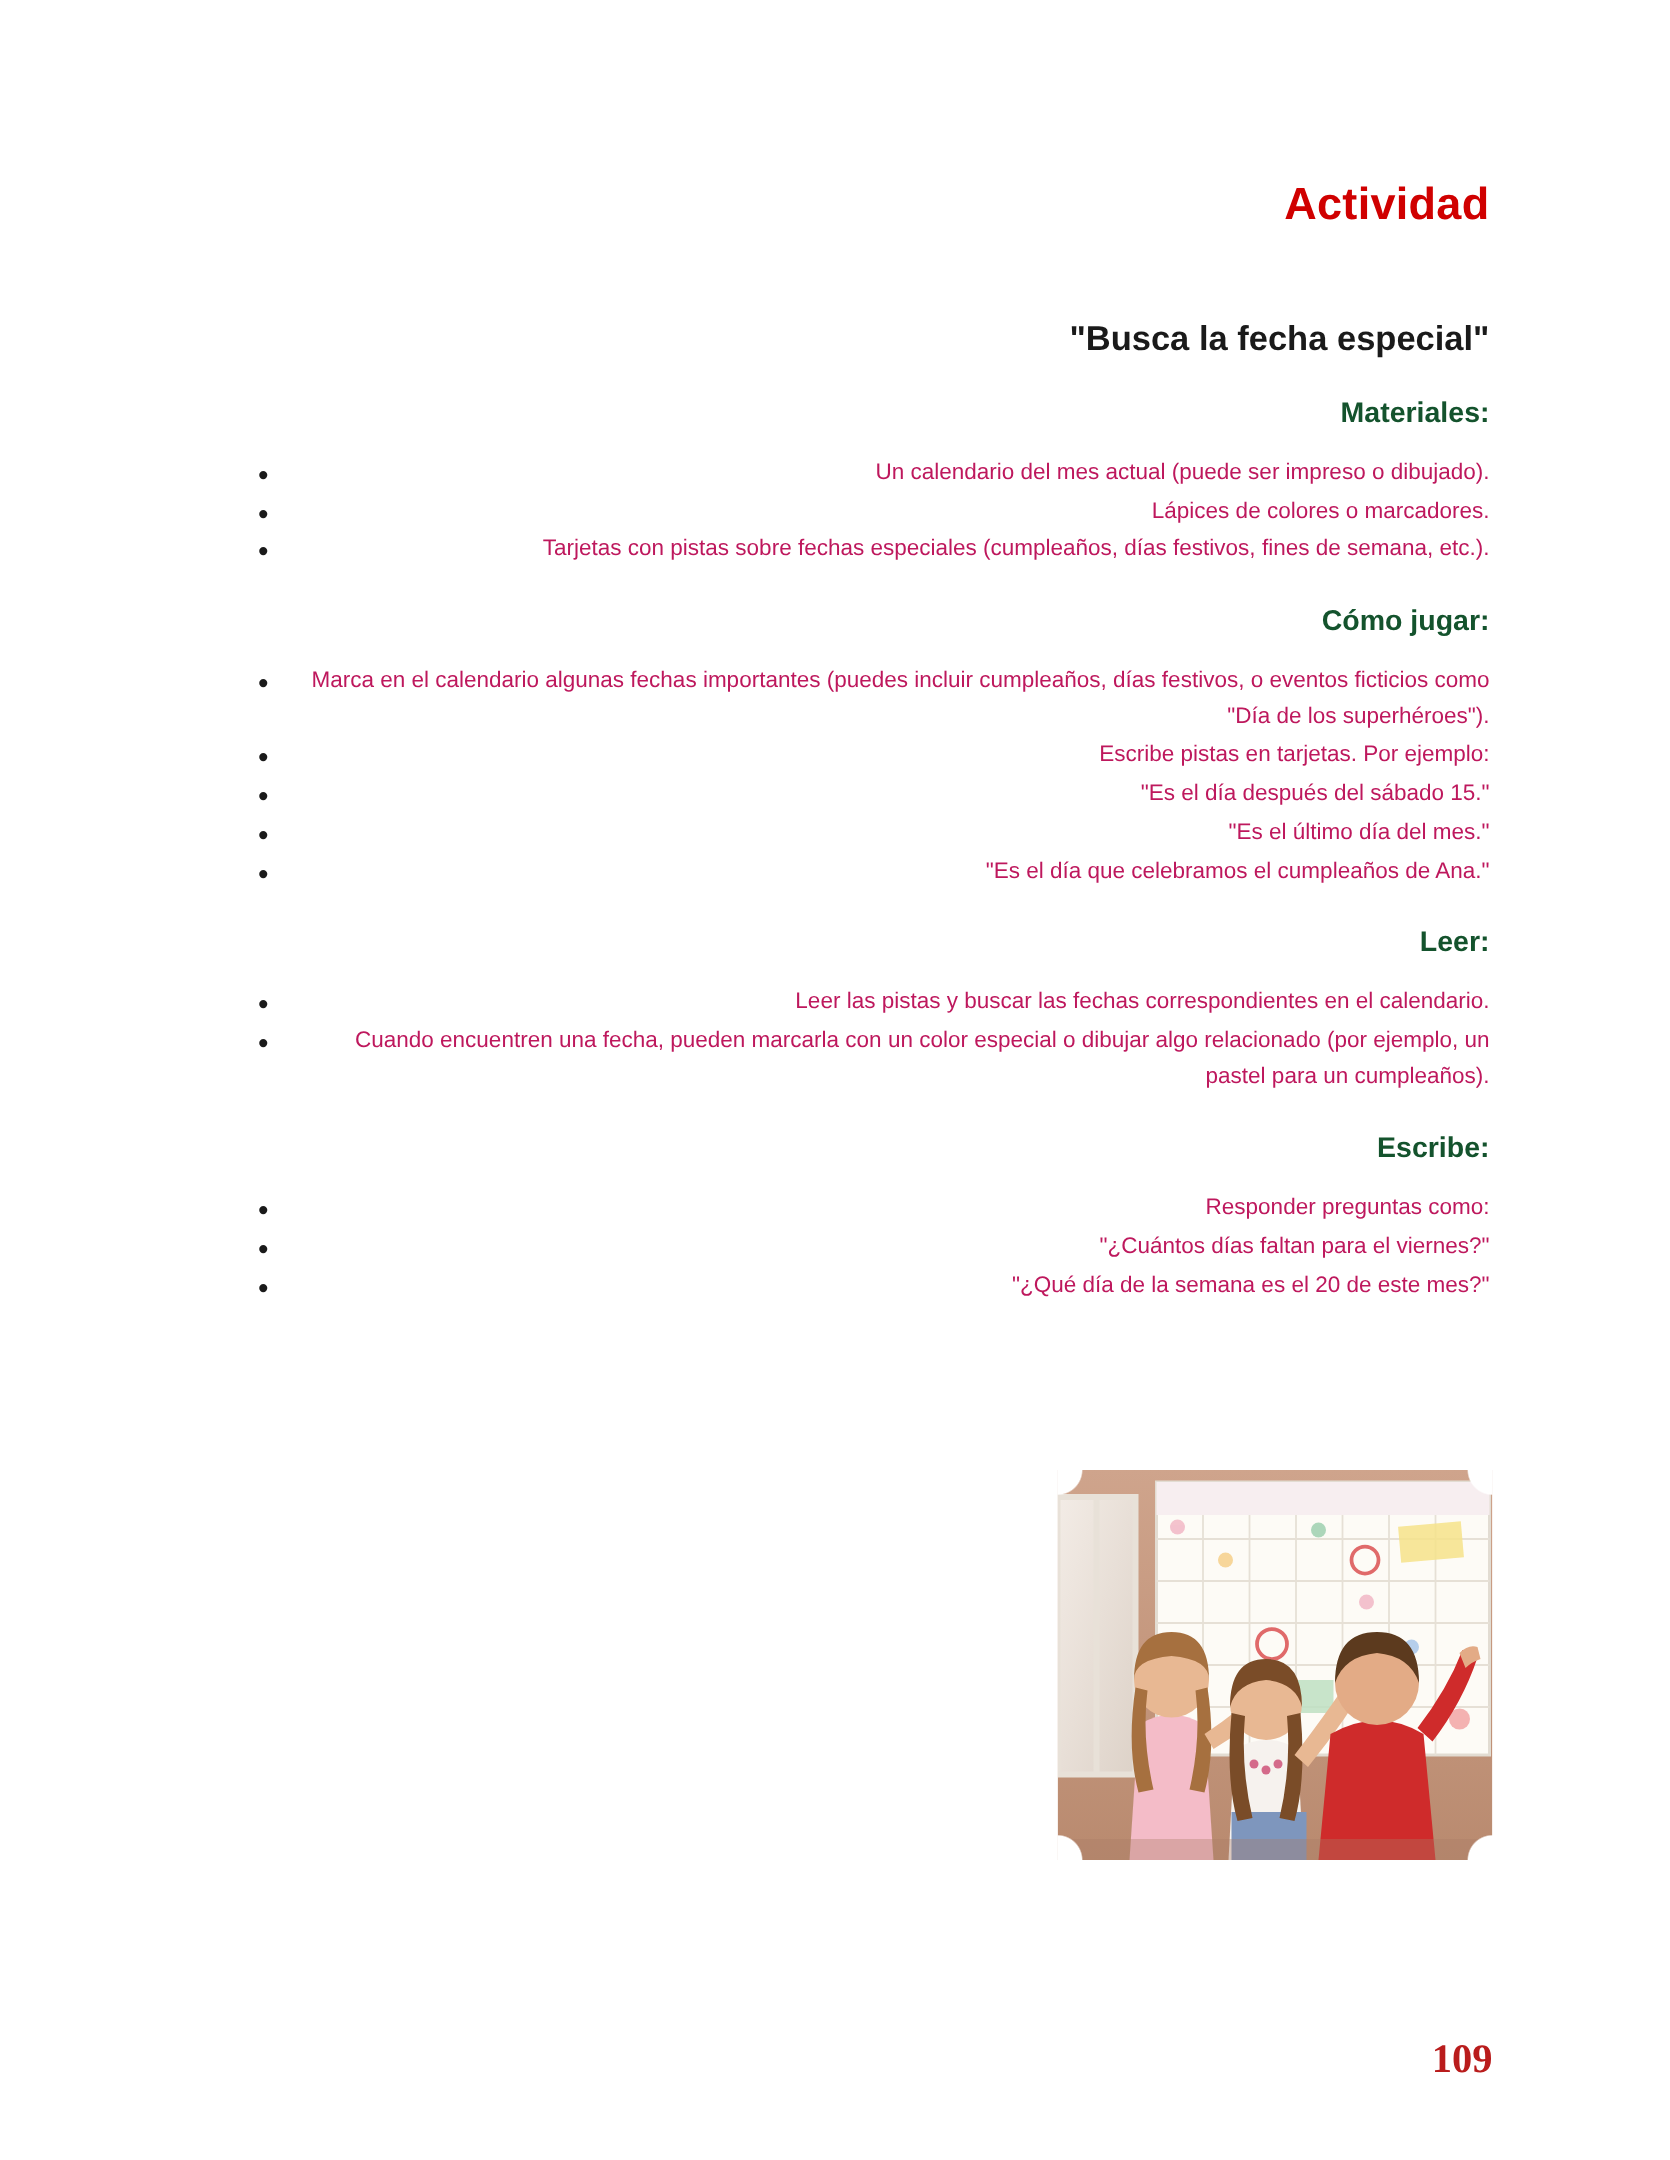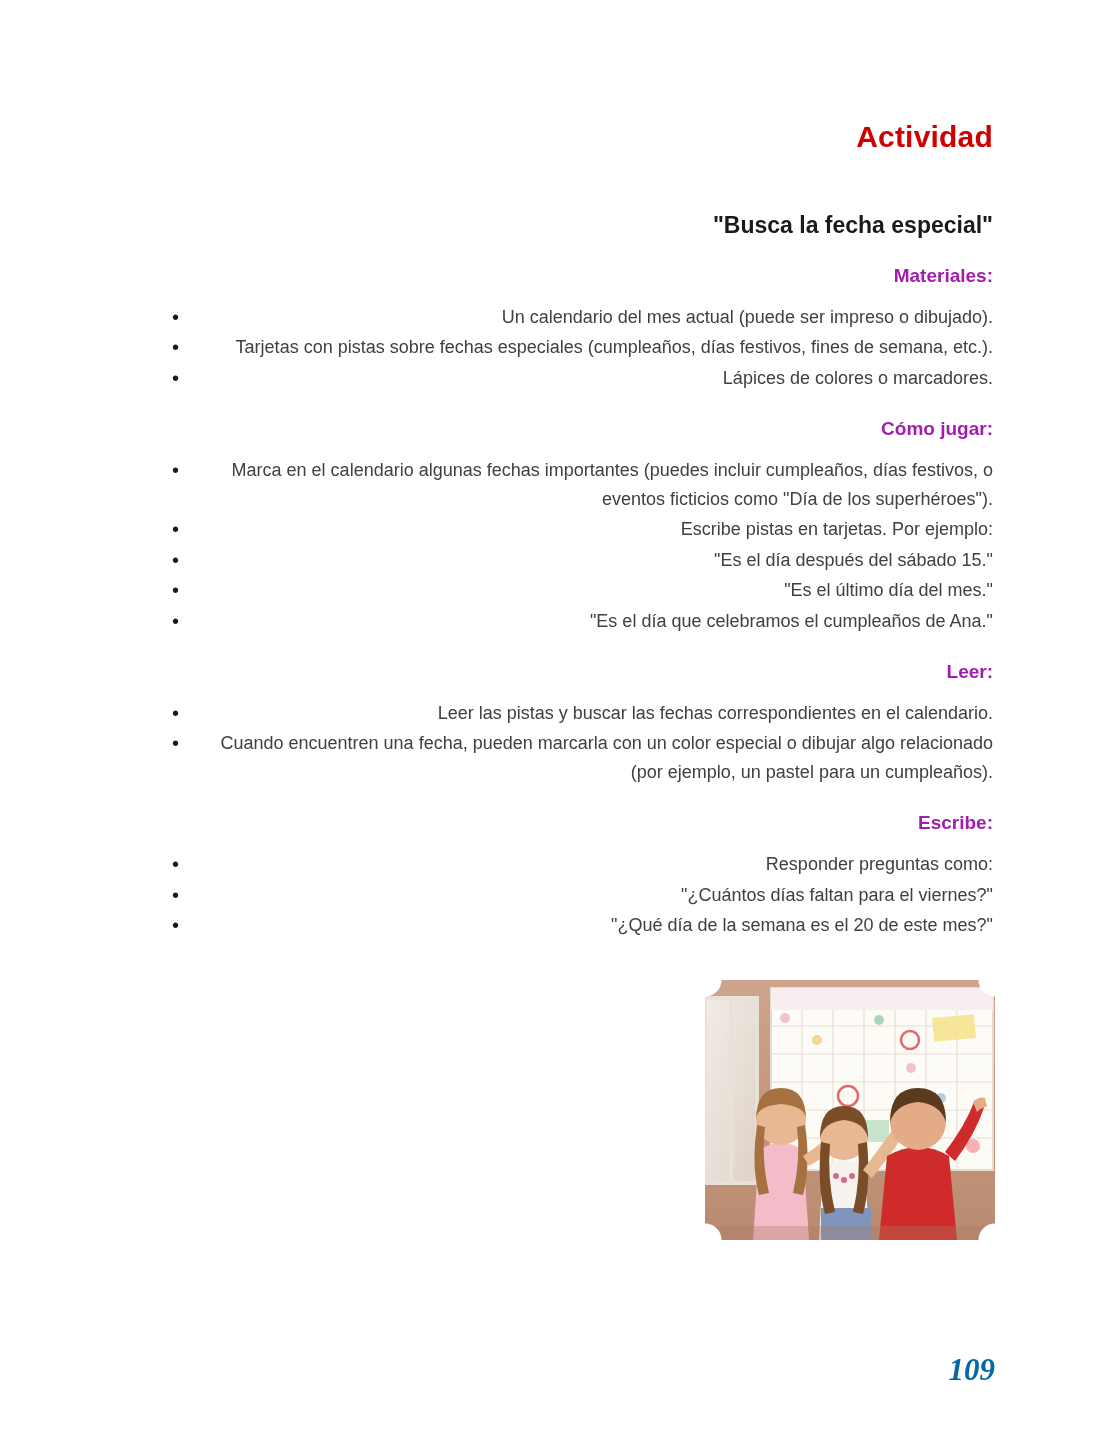--- a/index.html
+++ b/index.html
@@ -38,35 +38,35 @@
   }
   h2.section-title {
     font-size: 23px;
     font-weight: bold;
     color: #1a1a1a;
     margin: 0 0 26px 0;
   }
   h3.sub-heading {
     font-size: 19px;
     font-weight: bold;
-    color: #a21caf;
+    color: #14532d;
     margin: 0 0 16px 0;
   }
   ul.bullets {
     margin: 0 0 26px 0;
     padding-left: 40px;
     list-style: none;
   }
   ul.bullets li {
     position: relative;
-    font-size: 18px;
+    font-size: 15px;
     line-height: 1.58;
     margin: 0 0 2px 0;
     padding-left: 30px;
-    color: #404040;
+    color: #be185d;
   }
   ul.bullets li::before {
     content: "\2022";
     position: absolute;
     left: 4px;
     top: -1px;
     font-size: 20px;
     color: #1a1a1a;
   }
 
@@ -95,43 +95,42 @@
       radial-gradient(circle 16px at 0 100%, transparent 16px, #000 17px),
       radial-gradient(circle 16px at 100% 100%, transparent 16px, #000 17px);
     mask-composite: intersect;
   }
   .photo svg { display: block; width: 100%; height: 100%; }
 
   .page-number {
     position: absolute;
     right: 118px;
     bottom: 52px;
-    font-size: 31px;
-    font-weight: bold;
-    font-style: italic;
-    color: #0369a1;
+    font-size: 27px;
+    font-weight: bold;
+    color: #b91c1c;
     font-family: "Liberation Serif", serif;
   }
 </style>
 </head>
 <body>
 
 <div class="page">
 
   <div class="content">
 
     <h1 class="activity-title">Actividad</h1>
 
     <h2 class="section-title">"Busca la fecha especial"</h2>
 
     <h3 class="sub-heading">Materiales:</h3>
     <ul class="bullets">
       <li>Un calendario del mes actual (puede ser impreso o dibujado).</li>
+      <li>Lápices de colores o marcadores.</li>
       <li>Tarjetas con pistas sobre fechas especiales (cumpleaños, días festivos, fines de semana, etc.).</li>
-      <li>Lápices de colores o marcadores.</li>
     </ul>
 
     <h3 class="sub-heading">Cómo jugar:</h3>
     <ul class="bullets">
       <li>Marca en el calendario algunas fechas importantes (puedes incluir cumpleaños, días festivos, o eventos ficticios como "Día de los superhéroes").</li>
       <li>Escribe pistas en tarjetas. Por ejemplo:</li>
       <li>"Es el día después del sábado 15."</li>
       <li>"Es el último día del mes."</li>
       <li>"Es el día que celebramos el cumpleaños de Ana."</li>
     </ul>

